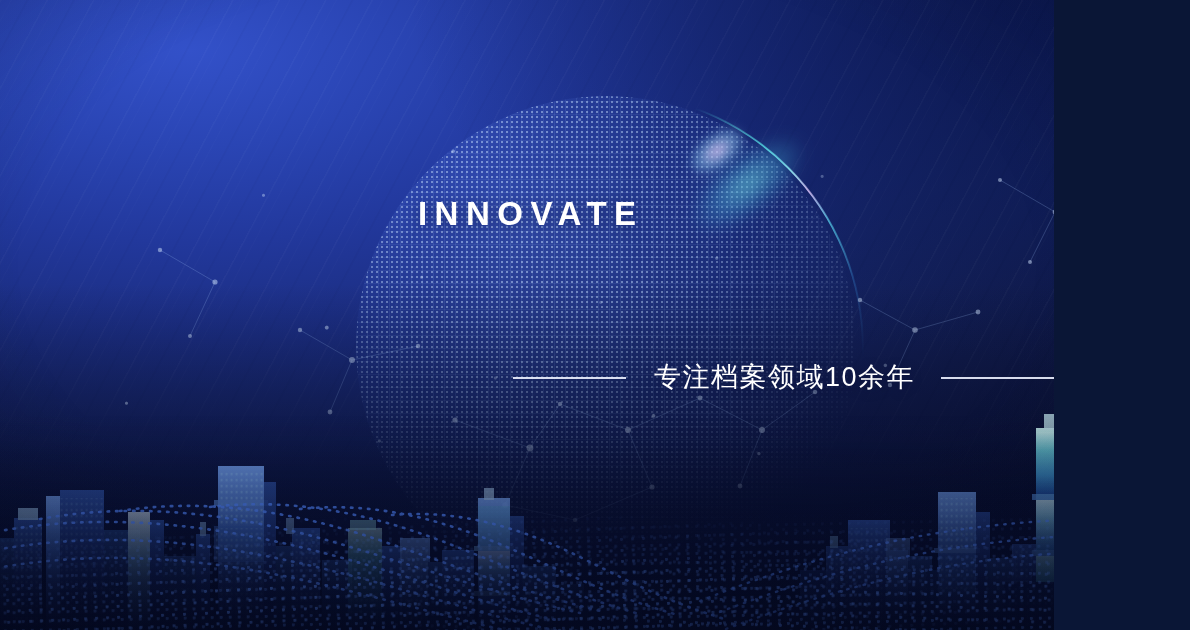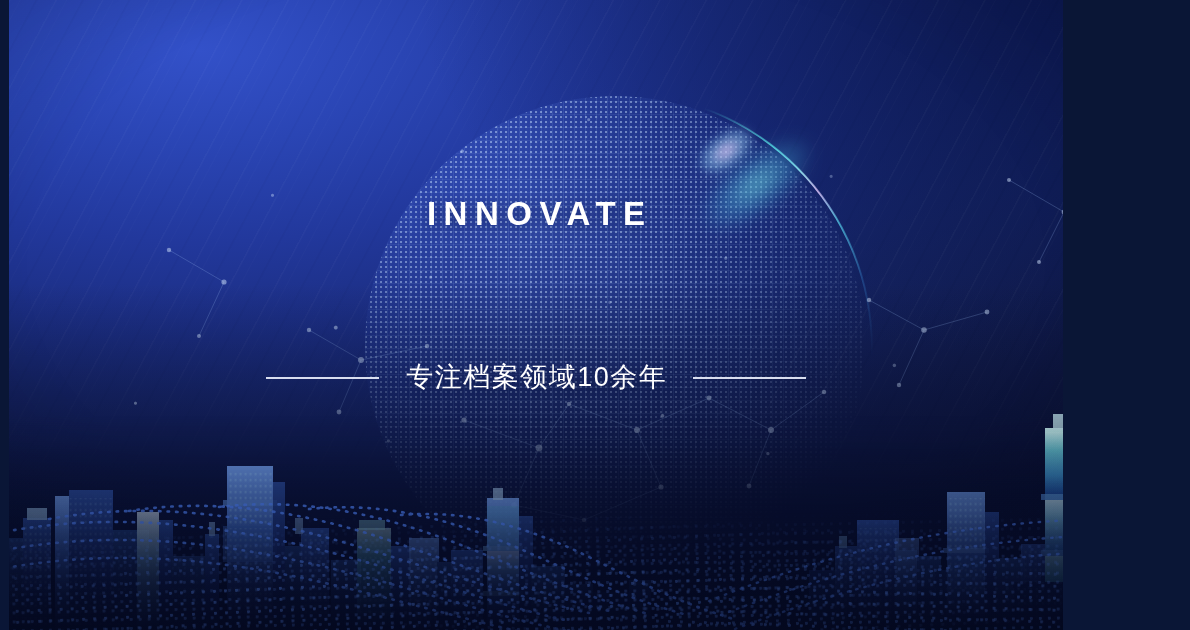--- a/index.html
+++ b/index.html
@@ -13,21 +13,20 @@
   }
 
   
   #banner {
     position: relative;
     width: 1054px;
     height: 630px;
     overflow: hidden;
     background: #be185d;
     user-select: none;
-    margin-left: 9px;
   }
 
   .layer {
     position: absolute;
     inset: 0;
     pointer-events: none;
   }
 
   
   .bg-base {
@@ -273,21 +272,21 @@
     margin: 0 6px;
     letter-spacing: 0;
   }
 
   .subline {
     position: absolute;
     top: 364px;
     left: 0; right: 0;
     display: flex;
     align-items: center;
-    justify-content: center;
+    justify-content: flex-end;
     gap: 26px;
   }
   .rule {
     width: 113px;
     height: 2px;
     background: #e9eefc;
     opacity: .92;
   }
   .subtitle {
     color: #ffffff;

